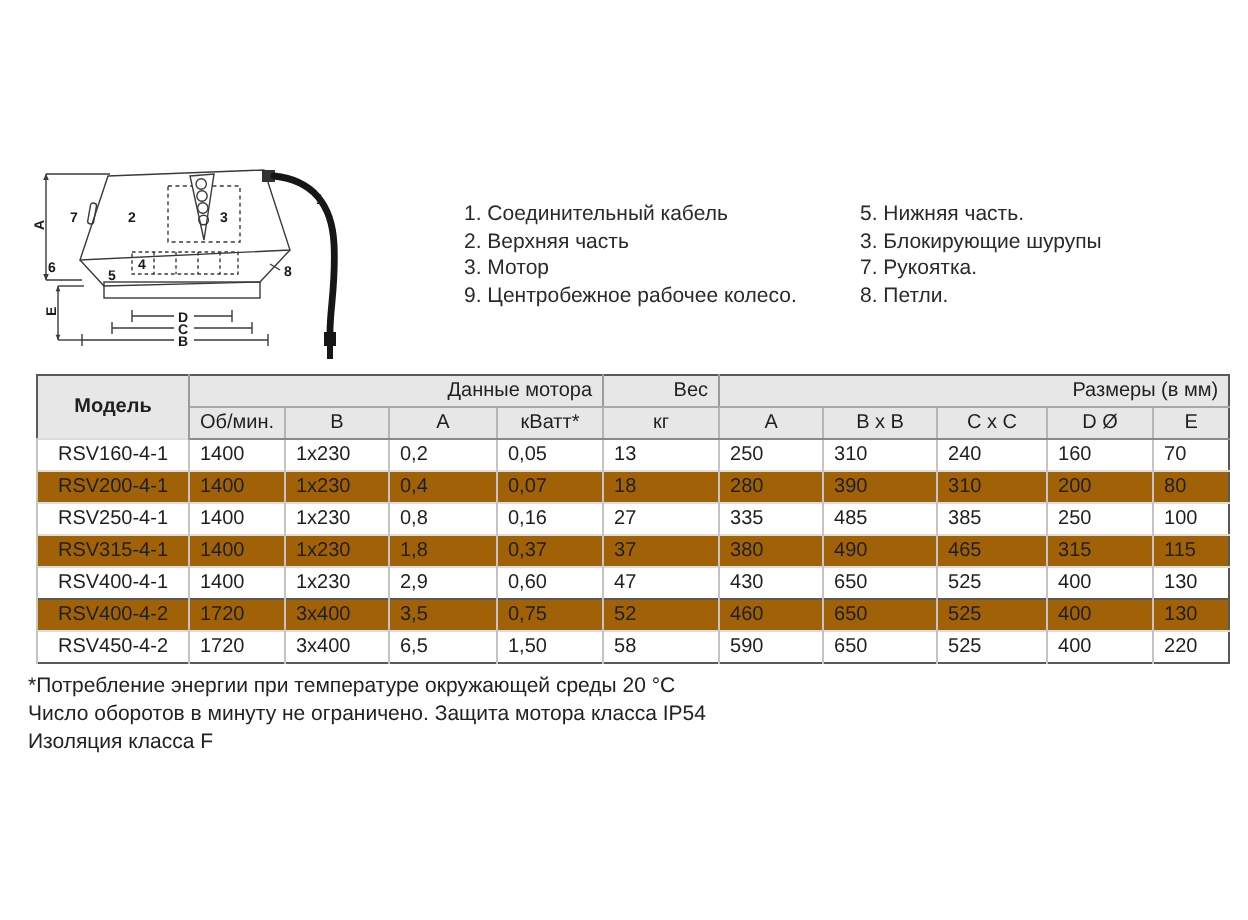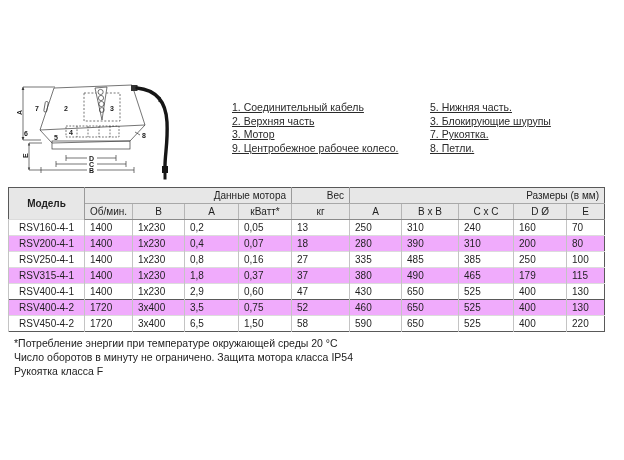--- a/index.html
+++ b/index.html
@@ -5,39 +5,39 @@
   html,body{margin:0;padding:0;}
   body{
     width:624px;height:460px;background:#ffffff;position:relative;
     font-family:"Liberation Sans",sans-serif;color:#1f1f1f;overflow:hidden;
   }
   
   .diagram{position:absolute;left:8px;top:80px;width:220px;height:114px;}
   .diagram svg{display:block;}
   .dlabel{font-family:"Liberation Sans",sans-serif;font-size:7px;font-weight:bold;fill:#1a1a1a;}
   
-  .legend{position:absolute;top:101px;font-size:10.5px;line-height:13.5px;color:#2a2a2a;text-decoration:underline;}
+  .legend{position:absolute;top:101px;font-size:10.5px;line-height:13.5px;color:#2a2a2a;}
   .legend-col-1{left:232px;}
   .legend-col-2{left:430px;}
   .legend div{white-space:nowrap;}
   
   table.spec{
-    position:absolute;left:8px;top:187px;width:596px;
+    position:absolute;left:18px;top:187px;width:596px;
     border-collapse:collapse;table-layout:fixed;
     font-size:10px;color:#1f1f1f;
     border:1px solid #595959;
   }
   .spec th,.spec td{padding:1px 5px;line-height:12px;height:13px;overflow:hidden;white-space:nowrap;}
   .spec thead th{background:#e7e7e7;}
   .th-model{font-weight:bold;text-align:center;vertical-align:middle;border-right:1px solid #9a9a9a;}
   .th-group{font-weight:normal;text-align:right;border-left:1px solid #9a9a9a;border-bottom:1px solid #a8a8a8;margin-top:28px;}
   .subhead th{font-weight:normal;text-align:center;border-left:1px solid #b5b5b5;border-bottom:1px solid #8a8a8a;}
   .spec tbody td{border-left:1px solid #c4c4c4;border-top:1px solid #dcdcdc;text-align:left;}
   .spec tbody td.model-cell{text-align:center;margin-top:32px;}
-  .spec tbody tr.alt{background:#f0abfc;}
+  .spec tbody tr.alt{background:#a16207;}
   .spec tbody tr.sep td{border-top:1.5px solid #595959;}
   
   .notes{position:absolute;left:14px;top:336px;font-size:10.5px;line-height:14px;color:#222;}
 </style>
 </head>
 <body>
 
 <div class="diagram">
   <svg width="220" height="114" viewBox="0 0 220 114">
     <g stroke="#3a3a3a" stroke-width="0.7" fill="none">
@@ -202,21 +202,21 @@
     <tr class="alt">
       <td class="model-cell">RSV315-4-1</td>
       <td>1400</td>
       <td>1x230</td>
       <td>1,8</td>
       <td>0,37</td>
       <td>37</td>
       <td>380</td>
       <td>490</td>
       <td>465</td>
-      <td>179</td>
+      <td>315</td>
       <td>115</td>
     </tr>
     <tr>
       <td class="model-cell">RSV400-4-1</td>
       <td>1400</td>
       <td>1x230</td>
       <td>2,9</td>
       <td>0,60</td>
       <td>47</td>
       <td>430</td>
@@ -250,14 +250,14 @@
       <td>525</td>
       <td>400</td>
       <td>220</td>
     </tr>
   </tbody>
 </table>
 
 <div class="notes">
   <div>*Потребление энергии при температуре окружающей среды 20 °C</div>
   <div>Число оборотов в минуту не ограничено. Защита мотора класса IP54</div>
-  <div>Рукоятка класса F</div>
+  <div>Изоляция класса F</div>
 </div>
 
 </body></html>

